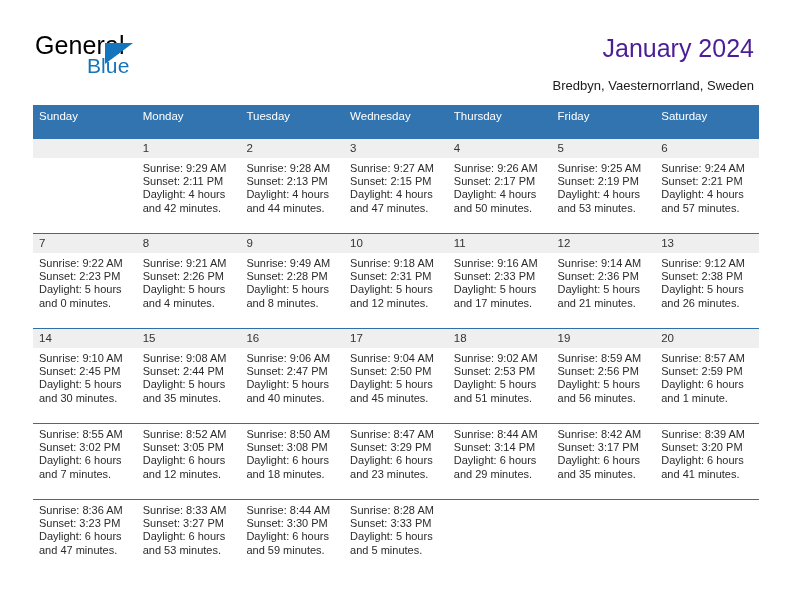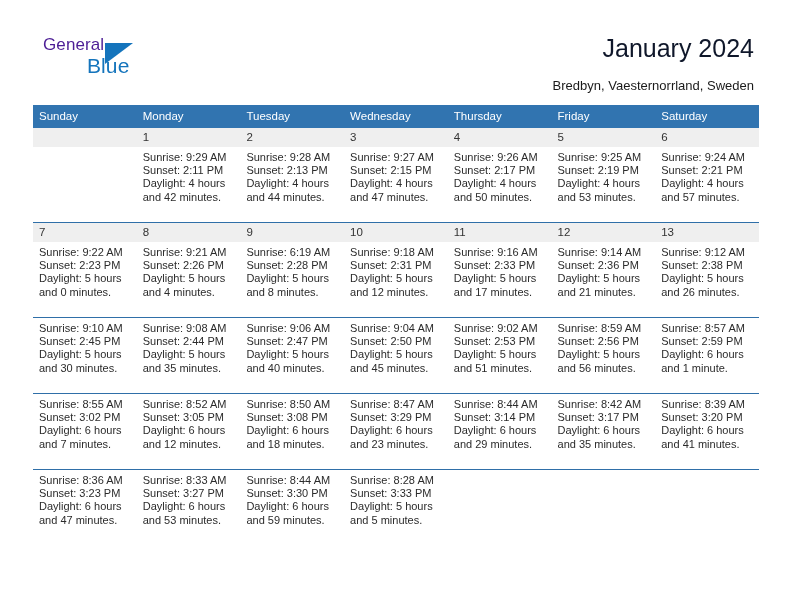--- a/index.html
+++ b/index.html
@@ -31,25 +31,25 @@
   }
   .logo {
     position: absolute;
     left: 35px;
     top: 33px;
     width: 200px;
     height: 52px;
   }
   .logo-general {
     position: absolute;
-    left: 8px;
+    left: 0;
     top: 0;
-    font-size: 17px;
+    font-size: 25px;
     letter-spacing: 0.1px;
-    color: #4c1d95;
+    color: #000000;
     line-height: 24px;
   }
   .logo-blue {
     position: absolute;
     left: 52px;
     top: 21px;
     font-size: 21px;
     letter-spacing: 0.1px;
     color: #1474bc;
     line-height: 24px;
@@ -63,21 +63,21 @@
     height: 0;
     border-left: 28px solid #1474bc;
     border-bottom: 21px solid transparent;
   }
 
   .title {
     position: absolute;
     right: 38px;
     top: 33px;
     font-size: 25px;
-    color: #0f172a;
+    color: #4c1d95;
     text-align: right;
     line-height: 30px;
     white-space: nowrap;
   }
   .subtitle {
     position: absolute;
     right: 38px;
     top: 78px;
     font-size: 13px;
     color: #1a1a1a;
@@ -93,21 +93,21 @@
     width: 726px;
     border-collapse: collapse;
     table-layout: fixed;
   }
   .calendar th {
     background: #3174b0;
     color: #ffffff;
     font-size: 11.5px;
     font-weight: normal;
     text-align: left;
-    padding: 5px 0 5px 6px;
+    padding: 5px 0 16px 6px;
     height: 12px;
     line-height: 13px;
     border: none;
   }
   .calendar col { width: 103.71px; }
 
   tr.week-sep td {
     height: 1px;
     padding: 0;
     background: #2f6fa8;
@@ -258,21 +258,21 @@
           <span class="info-line">Daylight: 5 hours</span>
           <span class="info-line">and 0 minutes.</span>
         </td>
         <td>
           <span class="info-line">Sunrise: 9:21 AM</span>
           <span class="info-line">Sunset: 2:26 PM</span>
           <span class="info-line">Daylight: 5 hours</span>
           <span class="info-line">and 4 minutes.</span>
         </td>
         <td>
-          <span class="info-line">Sunrise: 6:19 AM</span>
+          <span class="info-line">Sunrise: 9:49 AM</span>
           <span class="info-line">Sunset: 2:28 PM</span>
           <span class="info-line">Daylight: 5 hours</span>
           <span class="info-line">and 8 minutes.</span>
         </td>
         <td>
           <span class="info-line">Sunrise: 9:18 AM</span>
           <span class="info-line">Sunset: 2:31 PM</span>
           <span class="info-line">Daylight: 5 hours</span>
           <span class="info-line">and 12 minutes.</span>
         </td>
@@ -296,20 +296,29 @@
         </td>
       </tr>
 
       <tr class="week-gap">
           <td colspan="7"></td>
         </tr>
       <tr class="week-sep">
           <td colspan="7"></td>
         </tr>
 
+      <tr class="day-nums">
+        <td>14</td>
+        <td>15</td>
+        <td>16</td>
+        <td>17</td>
+        <td>18</td>
+        <td>19</td>
+        <td>20</td>
+      </tr>
       <tr class="day-info">
         <td>
           <span class="info-line">Sunrise: 9:10 AM</span>
           <span class="info-line">Sunset: 2:45 PM</span>
           <span class="info-line">Daylight: 5 hours</span>
           <span class="info-line">and 30 minutes.</span>
         </td>
         <td>
           <span class="info-line">Sunrise: 9:08 AM</span>
           <span class="info-line">Sunset: 2:44 PM</span>

